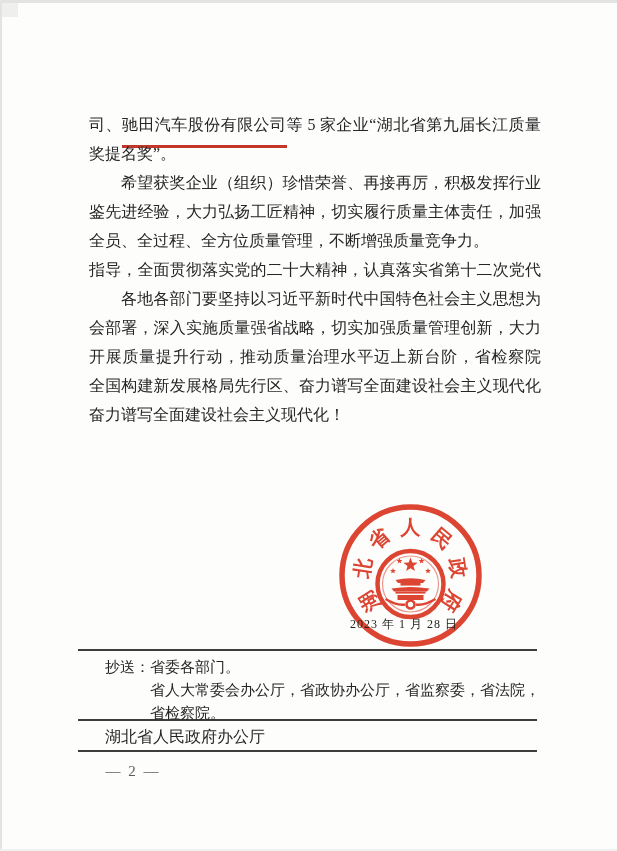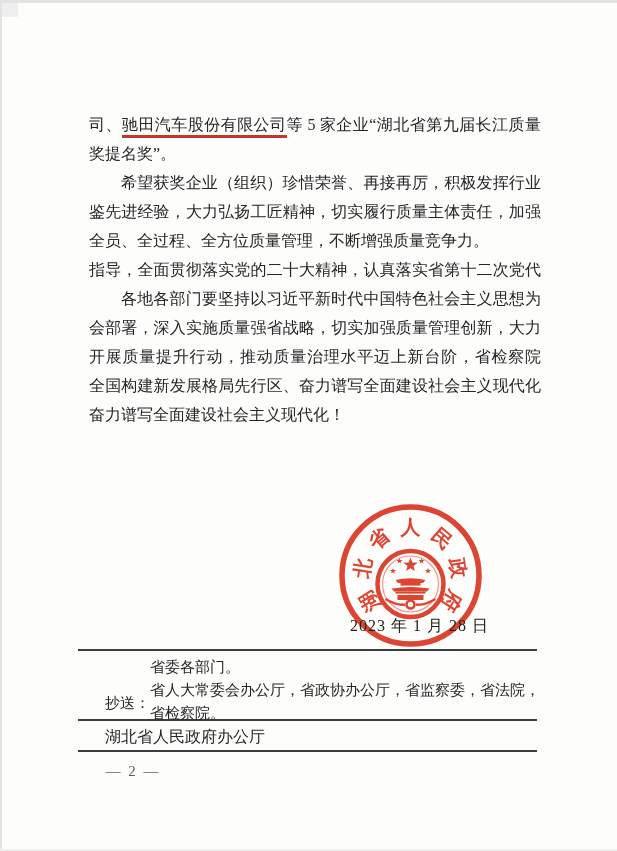--- a/index.html
+++ b/index.html
@@ -25,44 +25,44 @@
   }
   .line{
     display:block;height:29px;
     text-align:justify;text-align-last:justify;
     white-space:nowrap;
   }
   .line.last{text-align-last:left;}
   .line.indent{padding-left:32px;box-sizing:border-box;}
   .company{
     border-bottom:3px solid #c3372a;
-    padding-bottom:2px;
+    padding-bottom:12px;
   }
 
   
   .seal{
     position:absolute;left:338px;top:503px;width:145px;height:145px;
     mix-blend-mode:multiply;opacity:.92;
   }
   .seal text{font-family:"Liberation Serif","DejaVu Serif",serif;}
   .sign-date{
     position:absolute;left:350px;top:616px;
-    font-size:16px;letter-spacing:1px;color:#24241f;
+    font-size:12px;letter-spacing:1px;color:#24241f;
   }
 
   
   .rule{position:absolute;left:78px;width:459px;height:2px;background:#3d3d3d;}
   .rule-1{top:649px;}
   .rule-2{top:719px;}
   .rule-3{top:750px;}
   .cc-block{
     position:absolute;left:105px;top:656px;width:440px;
     font-size:15px;line-height:23px;display:flex;
   }
-  .cc-label{flex:0 0 auto;white-space:nowrap;margin-top:36px;}
+  .cc-label{flex:0 0 auto;white-space:nowrap;}
   .cc-lines{flex:1 1 auto;}
   .issuer-row{
     position:absolute;left:105px;top:727px;width:432px;
     font-size:16px;display:flex;justify-content:space-between;text-align:right;
   }
   .page-number{
     position:absolute;left:78px;top:763px;width:110px;
     text-align:center;font-size:15px;color:#5a5a5a;letter-spacing:2px;
   }
 </style>

